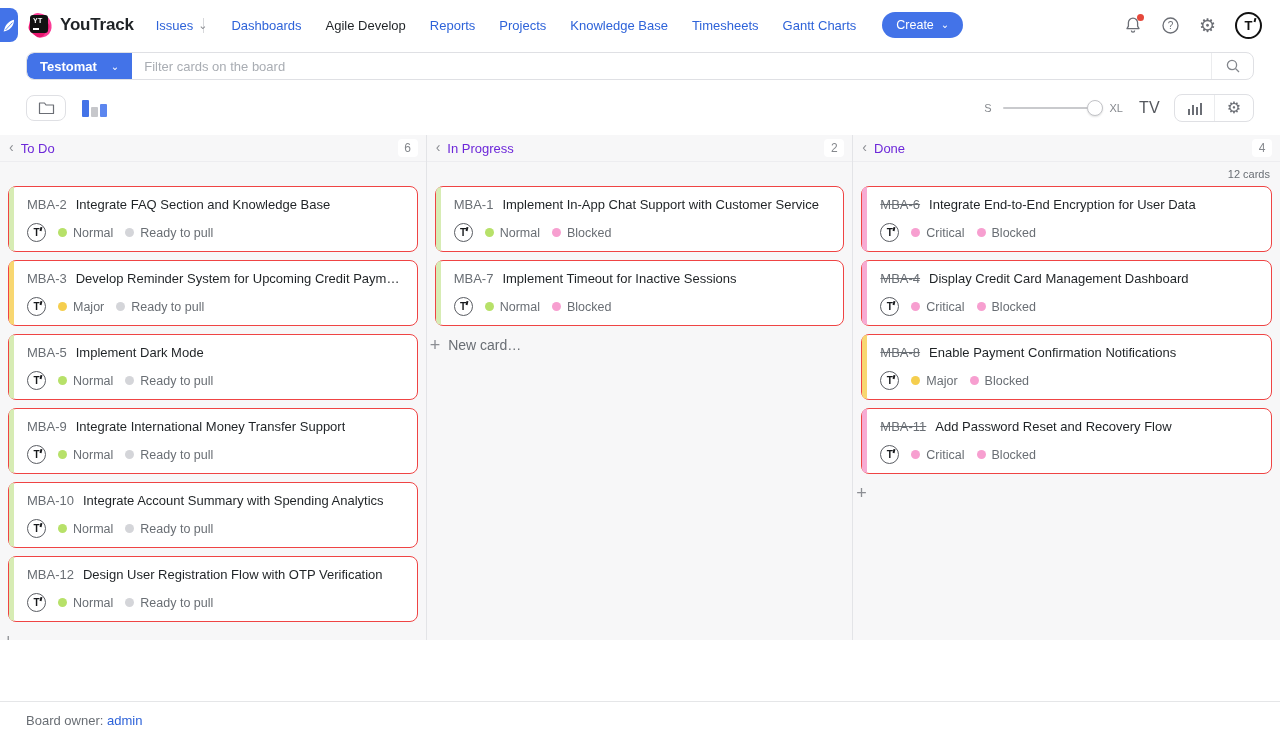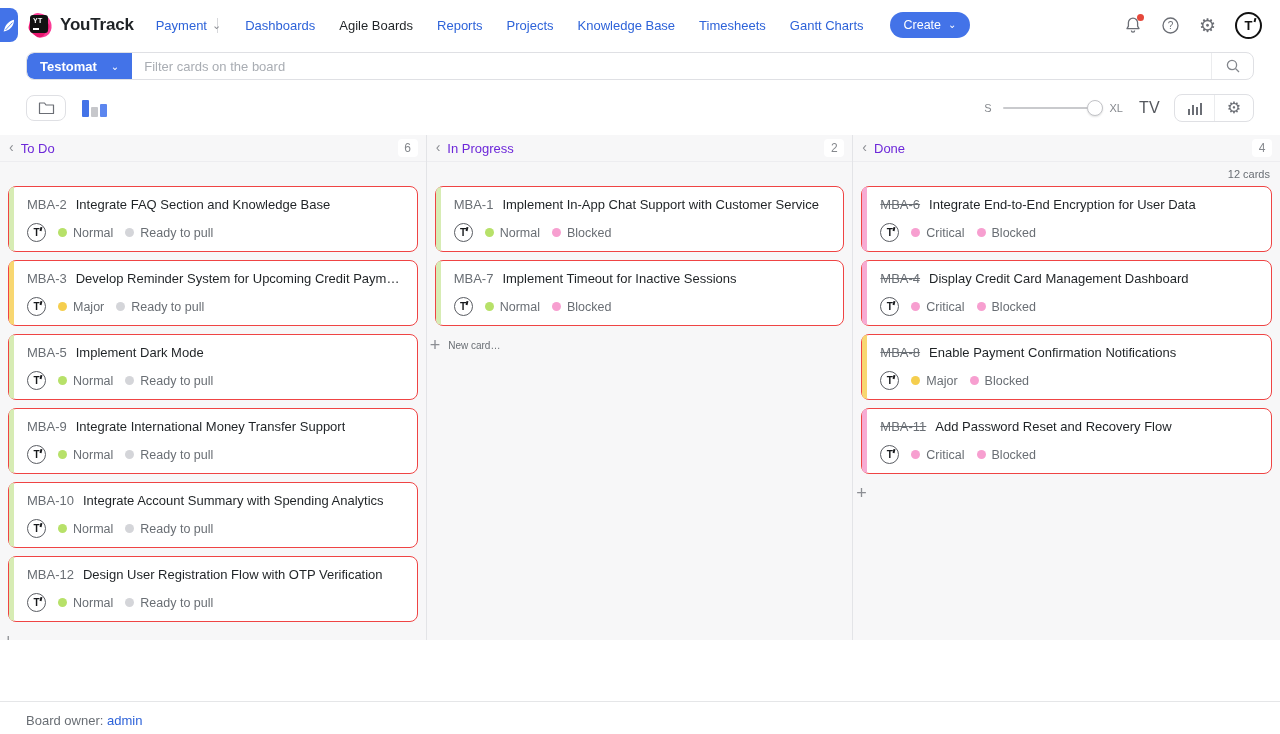--- a/index.html
+++ b/index.html
@@ -88,21 +88,21 @@
   .card-id { color: #696e74; flex-shrink: 0; }
   .card-id.resolved { text-decoration: line-through; }
   .card-title { color: #1f2326; overflow: hidden; text-overflow: ellipsis; }
   .card-meta { display: flex; align-items: center; gap: 12px; margin-top: 11px; }
   .avatar-sm { width: 19px; height: 19px; border: 1.5px solid #5a5d63; border-radius: 50%; position: relative;
     display: flex; align-items: center; justify-content: center; font-size: 10px; font-weight: bold; color: #17191c; flex-shrink: 0; }
   .badge { display: flex; align-items: center; gap: 6px; font-size: 12.5px; color: #696e74; }
   .dot { width: 9px; height: 9px; border-radius: 50%; flex-shrink: 0; }
   .add-row { display: flex; align-items: center; gap: 8px; padding: 2px 0 0 3px; cursor: pointer; color: #696e74; }
   .add-row .plus { font-size: 18px; font-weight: 300; color: #8c8e93; line-height: 1; }
-  .add-row .add-label { font-size: 10px; }
+  .add-row .add-label { font-size: 14px; }
   .add-row .add-label:empty { display: none; }
 
   
   .bottom-spacer { height: 61px; background: #fff; }
   .page-footer { border-top: 1px solid #e5e6e8; padding: 11px 26px; font-size: 13px; color: #696e74; background: #fff; }
   .owner-link { color: #2e63d9; cursor: pointer; }
 
   svg { display: block; }
 </style>
 </head>
@@ -119,25 +119,25 @@
   </div>
   <div class="logo">
     <span class="logo-mark">
       <span class="logo-burst"></span>
         <span class="logo-burst2"></span>
       <span class="logo-box">YT</span>
     </span>
     <span class="product-name">YouTrack</span>
   </div>
   <nav id="main-nav">
-      <span class="nav-item">Payment</span>
+      <span class="nav-item">Issues</span>
       <span class="nav-divider"></span>
       <span class="nav-chevron">⌄</span>
       <span class="nav-item">Dashboards</span>
-      <span class="nav-item active">Agile Boards</span>
+      <span class="nav-item active">Agile Develop</span>
       <span class="nav-item">Reports</span>
       <span class="nav-item">Projects</span>
       <span class="nav-item">Knowledge Base</span>
       <span class="nav-item">Timesheets</span>
       <span class="nav-item">Gantt Charts</span>
     </nav>
   <button class="create-btn">
     <span>Create</span>
     <span class="chev">⌄</span>
   </button>

